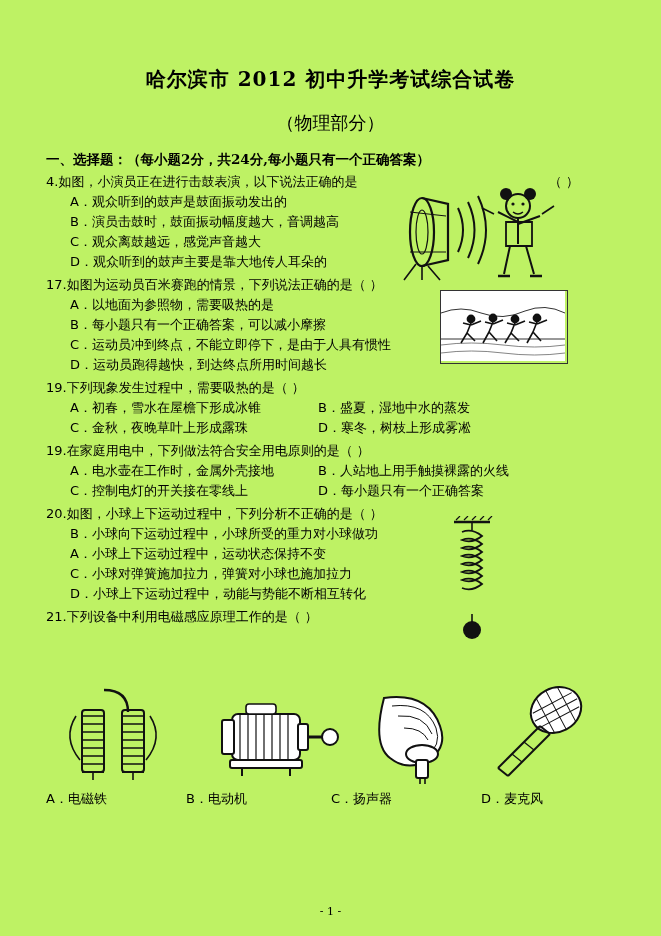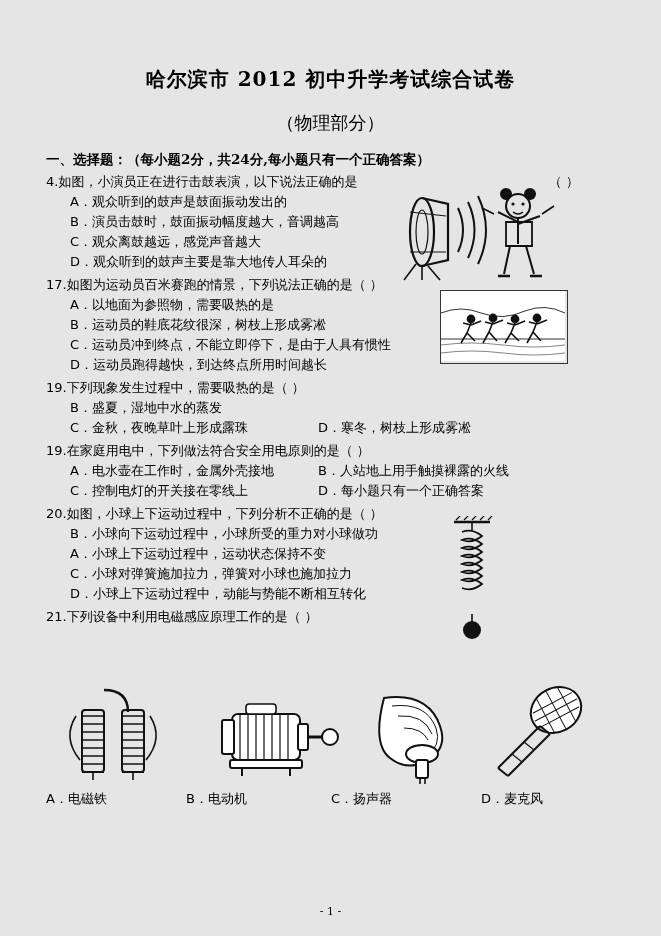--- a/index.html
+++ b/index.html
@@ -8,21 +8,21 @@
     background: #ffffff;
   }
   body {
     font-family: "DejaVu Sans", "Liberation Sans", sans-serif;
     color: #000000;
   }
   .page {
     position: relative;
     width: 661px;
     height: 936px;
-    background: #e5e5e5;
+    background: #bef264;
     overflow: hidden;
     box-sizing: border-box;
     padding: 0 46px;
   }
   .title {
     text-align: center;
     font-family: "DejaVu Serif", "Liberation Serif", serif;
     font-weight: bold;
     font-size: 20px;
     letter-spacing: 1px;
@@ -129,30 +129,31 @@
     <div class="opt">B．演员击鼓时，鼓面振动幅度越大，音调越高</div>
     <div class="opt">C．观众离鼓越远，感觉声音越大</div>
     <div class="opt">D．观众听到的鼓声主要是靠大地传人耳朵的</div>
   </div>
 
   <div class="q">
     <div class="q-stem">
       <span>17.</span><span>如图为运动员百米赛跑的情景，下列说法正确的是（    ）</span>
     </div>
     <div class="opt">A．以地面为参照物，需要吸热的是</div>
-    <div class="opt">B．运动员的鞋底花纹很深，树枝上形成雾凇</div>
+    <div class="opt">B．每小题只有一个正确答案，可以减小摩擦</div>
     <div class="opt">C．运动员冲到终点，不能立即停下，是由于人具有惯性</div>
     <div class="opt">D．运动员跑得越快，到达终点所用时间越长</div>
   </div>
 
   <div class="q">
     <div class="q-stem">
       <span>19.</span><span>下列现象发生过程中，需要吸热的是（    ）</span>
     </div>
     <div class="opt-2col">
+      <span class="c1">A．初春，雪水在屋檐下形成冰锥</span>
       <span class="c2">B．盛夏，湿地中水的蒸发</span>
     </div>
     <div class="opt-2col">
       <span class="c1">C．金秋，夜晚草叶上形成露珠</span>
       <span class="c2">D．寒冬，树枝上形成雾凇</span>
     </div>
   </div>
 
   <div class="q">
     <div class="q-stem">

